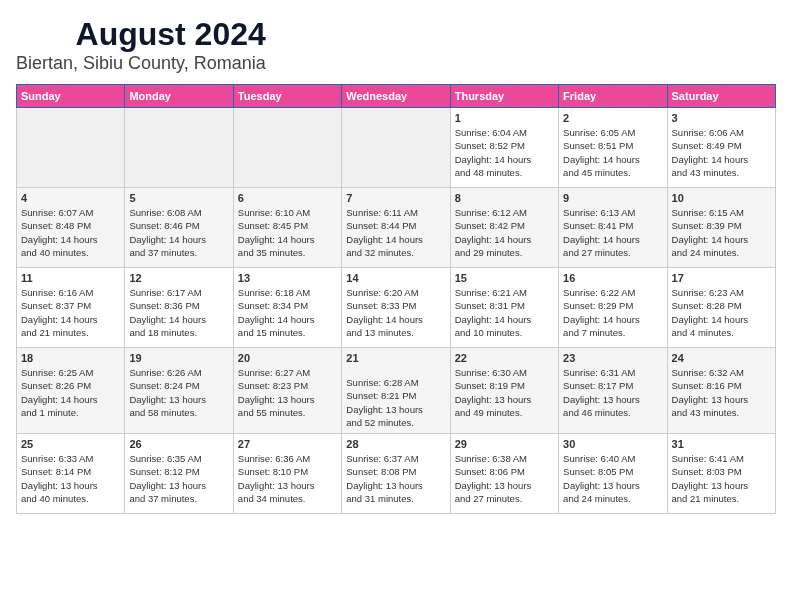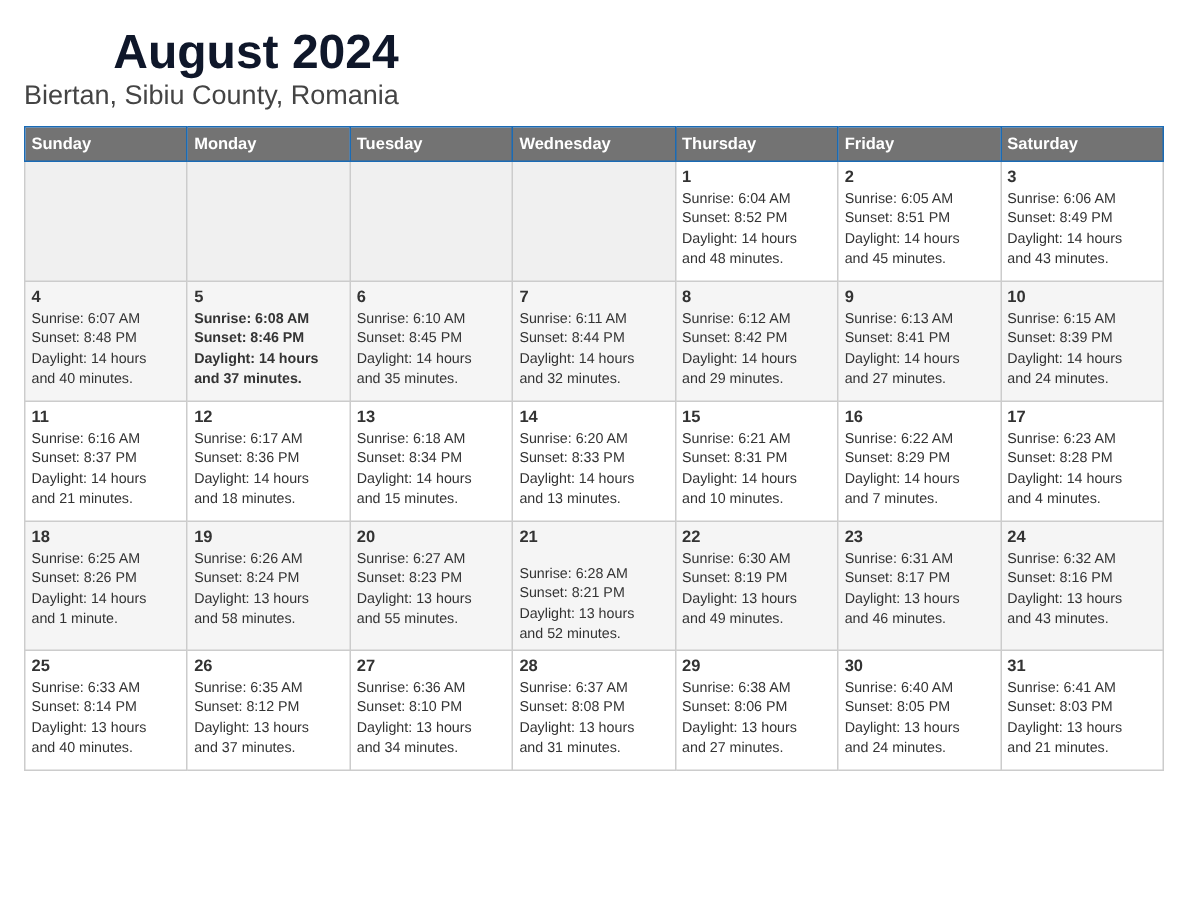--- a/index.html
+++ b/index.html
@@ -36,21 +36,21 @@
     .location-title {
       font-size: 18px;
       color: #444;
     }
     table {
       width: 100%;
       border-collapse: collapse;
       table-layout: fixed;
     }
     th {
-      background-color: #737373;
+      background-color: #ec4899;
       color: #fff;
       font-size: 11px;
       font-weight: bold;
       padding: 5px 4px;
       text-align: left;
       border: 1px solid #1a6bb5;
     }
     td {
       border: 1px solid #ccc;
       vertical-align: top;
@@ -135,21 +135,21 @@
       <tr>
         <td>
           <span class="day-number">4</span>
           <div class="cell-info" style="white-space: pre-line;">Sunrise: 6:07 AM
 Sunset: 8:48 PM
 Daylight: 14 hours
 and 40 minutes.</div>
         </td>
         <td>
           <span class="day-number">5</span>
-          <div class="cell-info" style="white-space: pre-line; font-weight: bold;">Sunrise: 6:08 AM
+          <div class="cell-info" style="white-space: pre-line;">Sunrise: 6:08 AM
 Sunset: 8:46 PM
 Daylight: 14 hours
 and 37 minutes.</div>
         </td>
         <td>
           <span class="day-number">6</span>
           <div class="cell-info" style="white-space: pre-line;">Sunrise: 6:10 AM
 Sunset: 8:45 PM
 Daylight: 14 hours
 and 35 minutes.</div>

